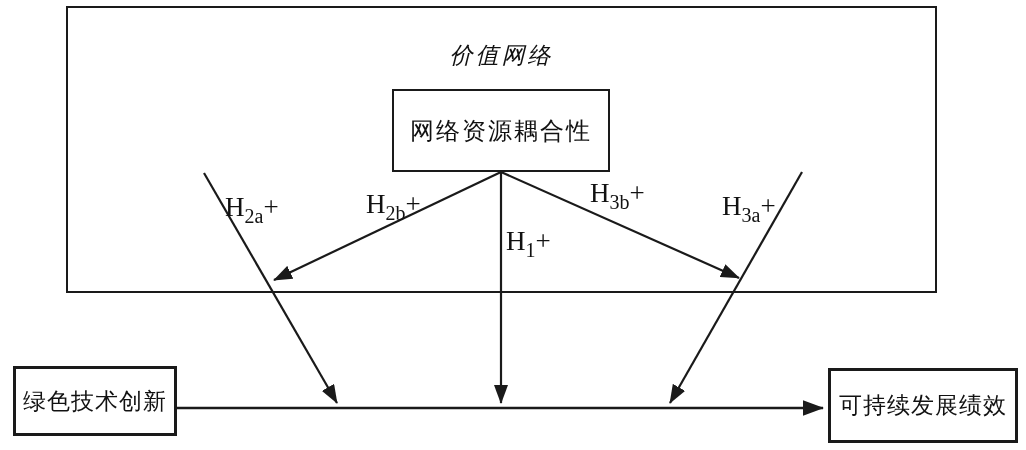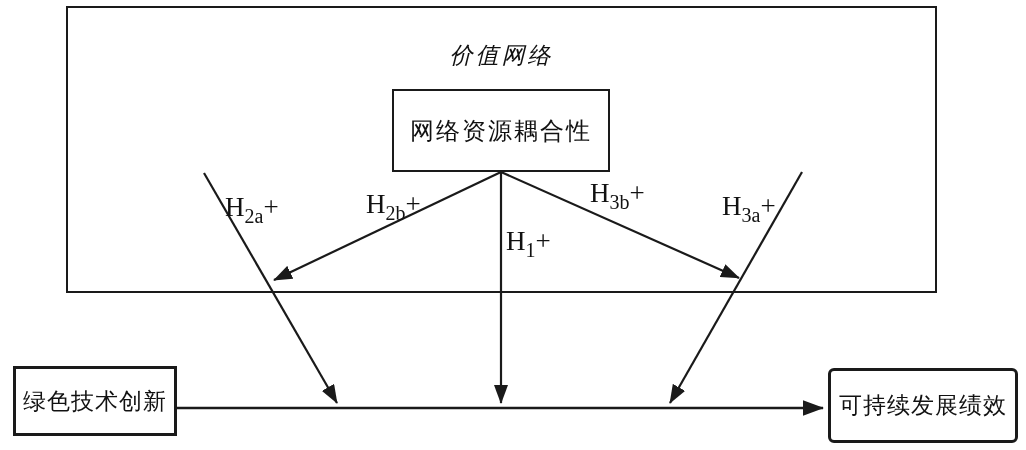--- a/index.html
+++ b/index.html
@@ -80,21 +80,21 @@
     <div class="frame-title" style="top:32px;">价值网络</div>
   </div>
 
   <div class="node" style="left:392px;top:89px;width:218px;height:83px;">
     <span>网络资源耦合性</span>
   </div>
 
   <div class="node thick small" style="left:13px;top:366px;width:164px;height:70px;">
     <span>绿色技术创新</span>
   </div>
-  <div class="node thick small" style="left:828px;top:368px;width:190px;height:75px;border-radius:6px;">
+  <div class="node thick small" style="left:828px;top:368px;width:190px;height:75px;">
     <span>可持续发展绩效</span>
   </div>
 
   <div class="hyp" style="left:225px;top:194px;">
     <span class="hb">H</span><span class="hs">2a</span><span class="hp">+</span>
   </div>
   <div class="hyp" style="left:366px;top:191px;text-align:right;">
     <span class="hb">H</span><span class="hs">2b</span><span class="hp">+</span>
   </div>
   <div class="hyp" style="left:506px;top:228px;">

